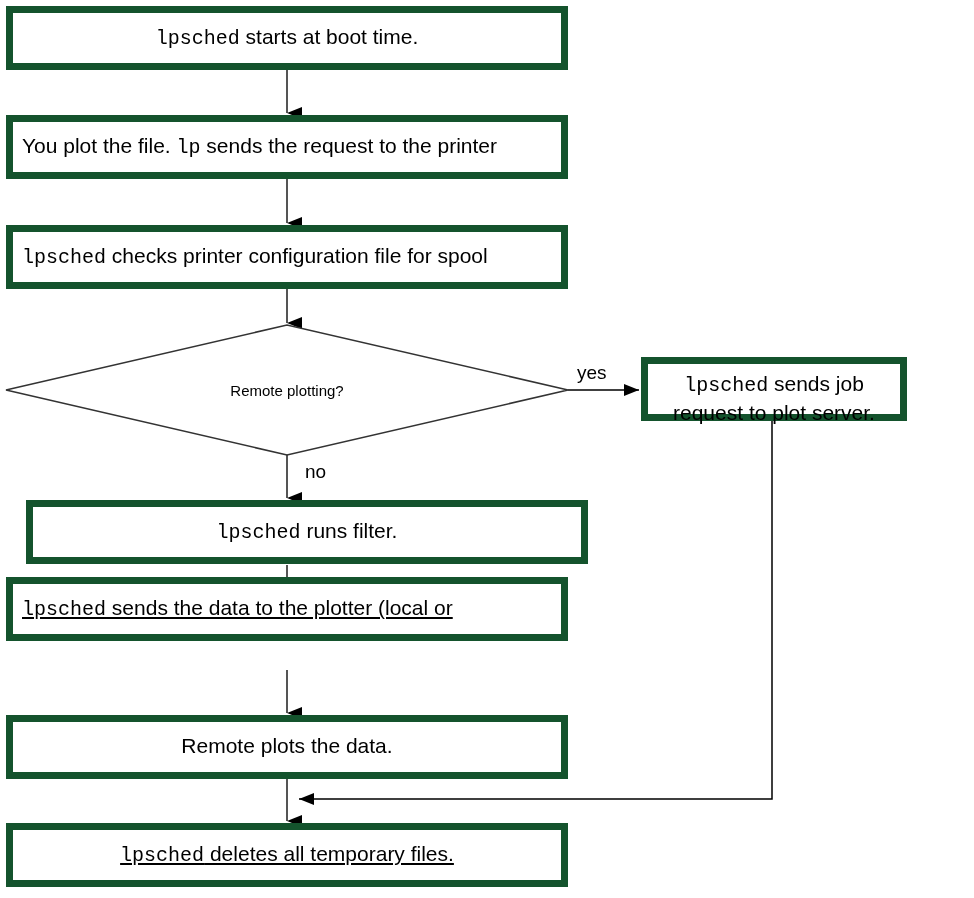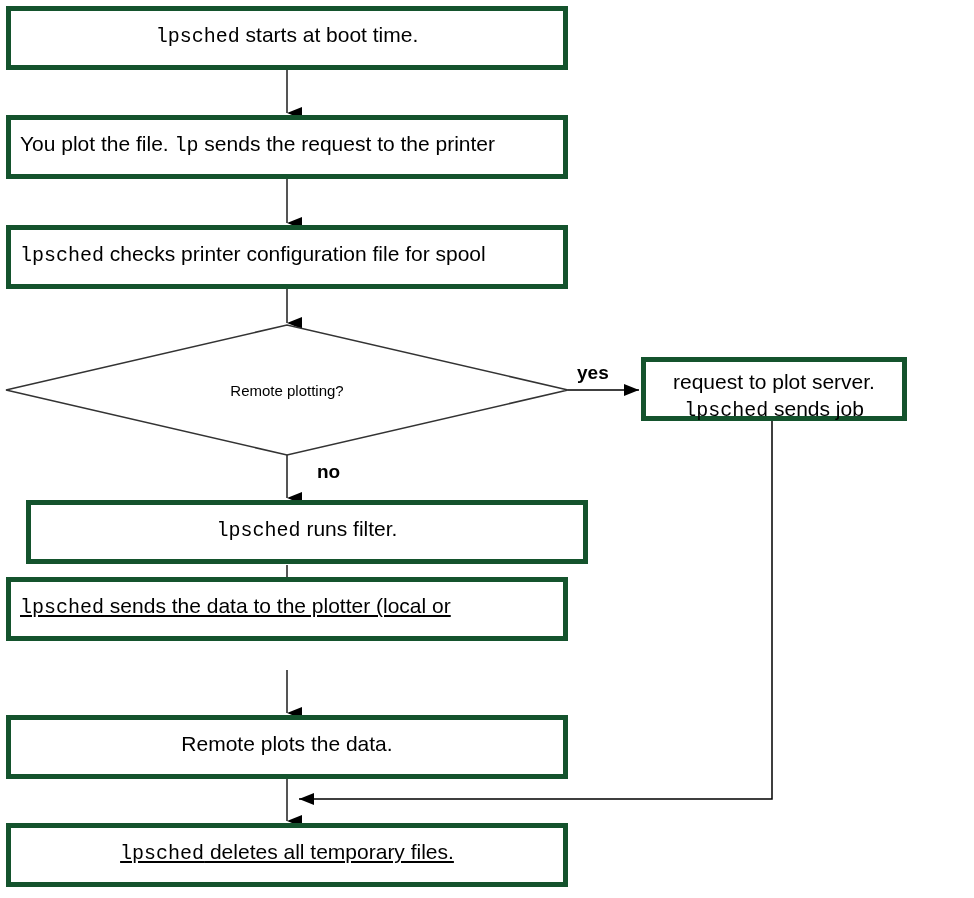--- a/index.html
+++ b/index.html
@@ -13,21 +13,21 @@
     width: 974px;
     height: 898px;
     background: #ffffff;
     overflow: hidden;
     font-family: "Liberation Sans", sans-serif;
   }
   .node {
     position: absolute;
     box-sizing: border-box;
     background: #ffffff;
-    border: 5px solid #14532d;
+    border: 7px solid #14532d;
     text-align: center;
   }
   .node .node-text {
     display: block;
     font-family: "Liberation Sans", sans-serif;
     font-size: 21px;
     line-height: 26px;
     color: #000000;
     white-space: nowrap;
   }
@@ -85,24 +85,23 @@
   #node-decision .node-text {
     font-size: 15px;
     white-space: nowrap;
   }
   .edge-label {
     position: absolute;
     font-family: "Liberation Sans", sans-serif;
     font-size: 19px;
     color: #000000;
     white-space: nowrap;
-    font-weight: bold;
   }
   #label-yes { left: 577px; top: 362px; }
-  #label-no  { left: 305px; top: 461px; margin-left: 12px; }
+  #label-no  { left: 305px; top: 461px; }
 </style>
 </head>
 <body>
 
 <div id="canvas">
 
   <svg id="edge-layer" viewBox="0 0 974 898" xmlns="http://www.w3.org/2000/svg">
     <defs>
       <marker id="arrow-down" markerWidth="14" markerHeight="16" refX="7" refY="15" orient="auto" markerUnits="userSpaceOnUse">
         <path d="M1,0 L13,0 L7,15 Z" fill="#000000"></path>
@@ -148,22 +147,22 @@
 
   <div class="node proc" id="node-plot">
     <span class="node-text"><span>You plot the file. </span><span class="mono">lp</span><span> sends the request to the printer</span></span>
   </div>
 
   <div id="node-decision">
     <span class="node-text">Remote plotting?</span>
   </div>
 
   <div class="node" id="node-server">
+    <span class="node-text"><span class="mono">lpsched</span><span> sends job</span></span>
     <span class="node-text">request to plot server.</span>
-    <span class="node-text"><span class="mono">lpsched</span><span> sends job</span></span>
   </div>
 
   <div class="node proc" id="node-filter">
     <span class="node-text"><span class="mono">lpsched</span><span> runs filter.</span></span>
   </div>
 
   <div class="node proc" id="node-senddata">
     <span class="node-text"><span class="mono">lpsched</span><span> sends the data to the plotter (local or</span></span>
   </div>
 

